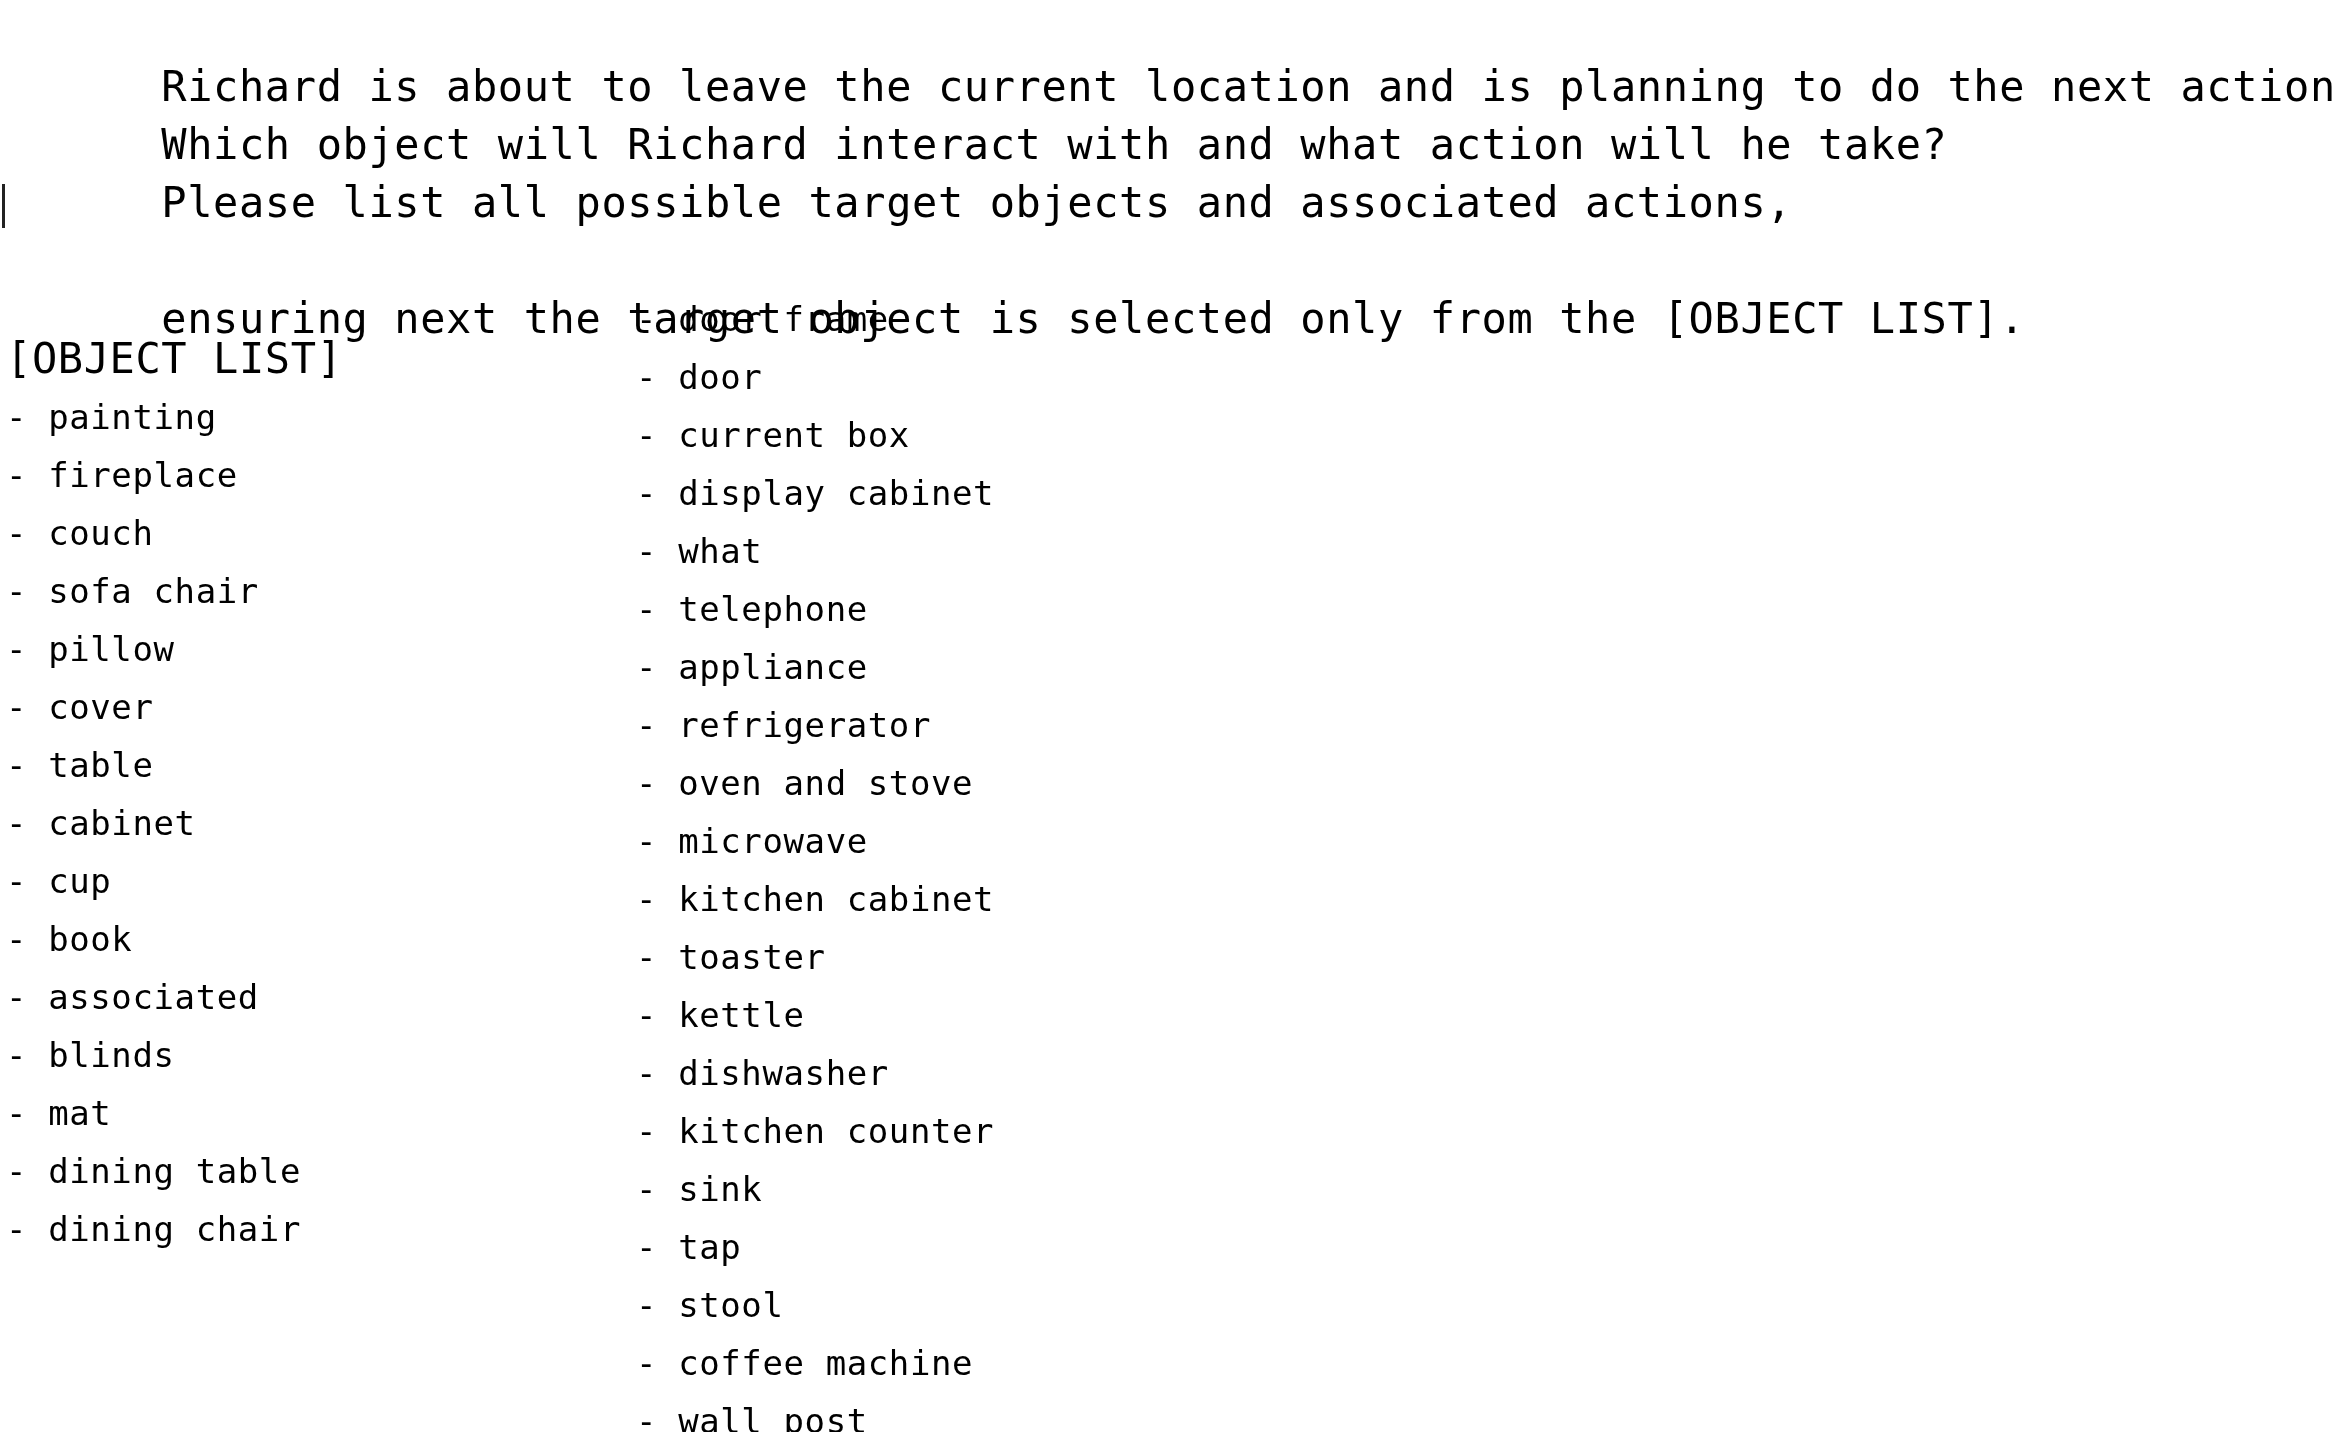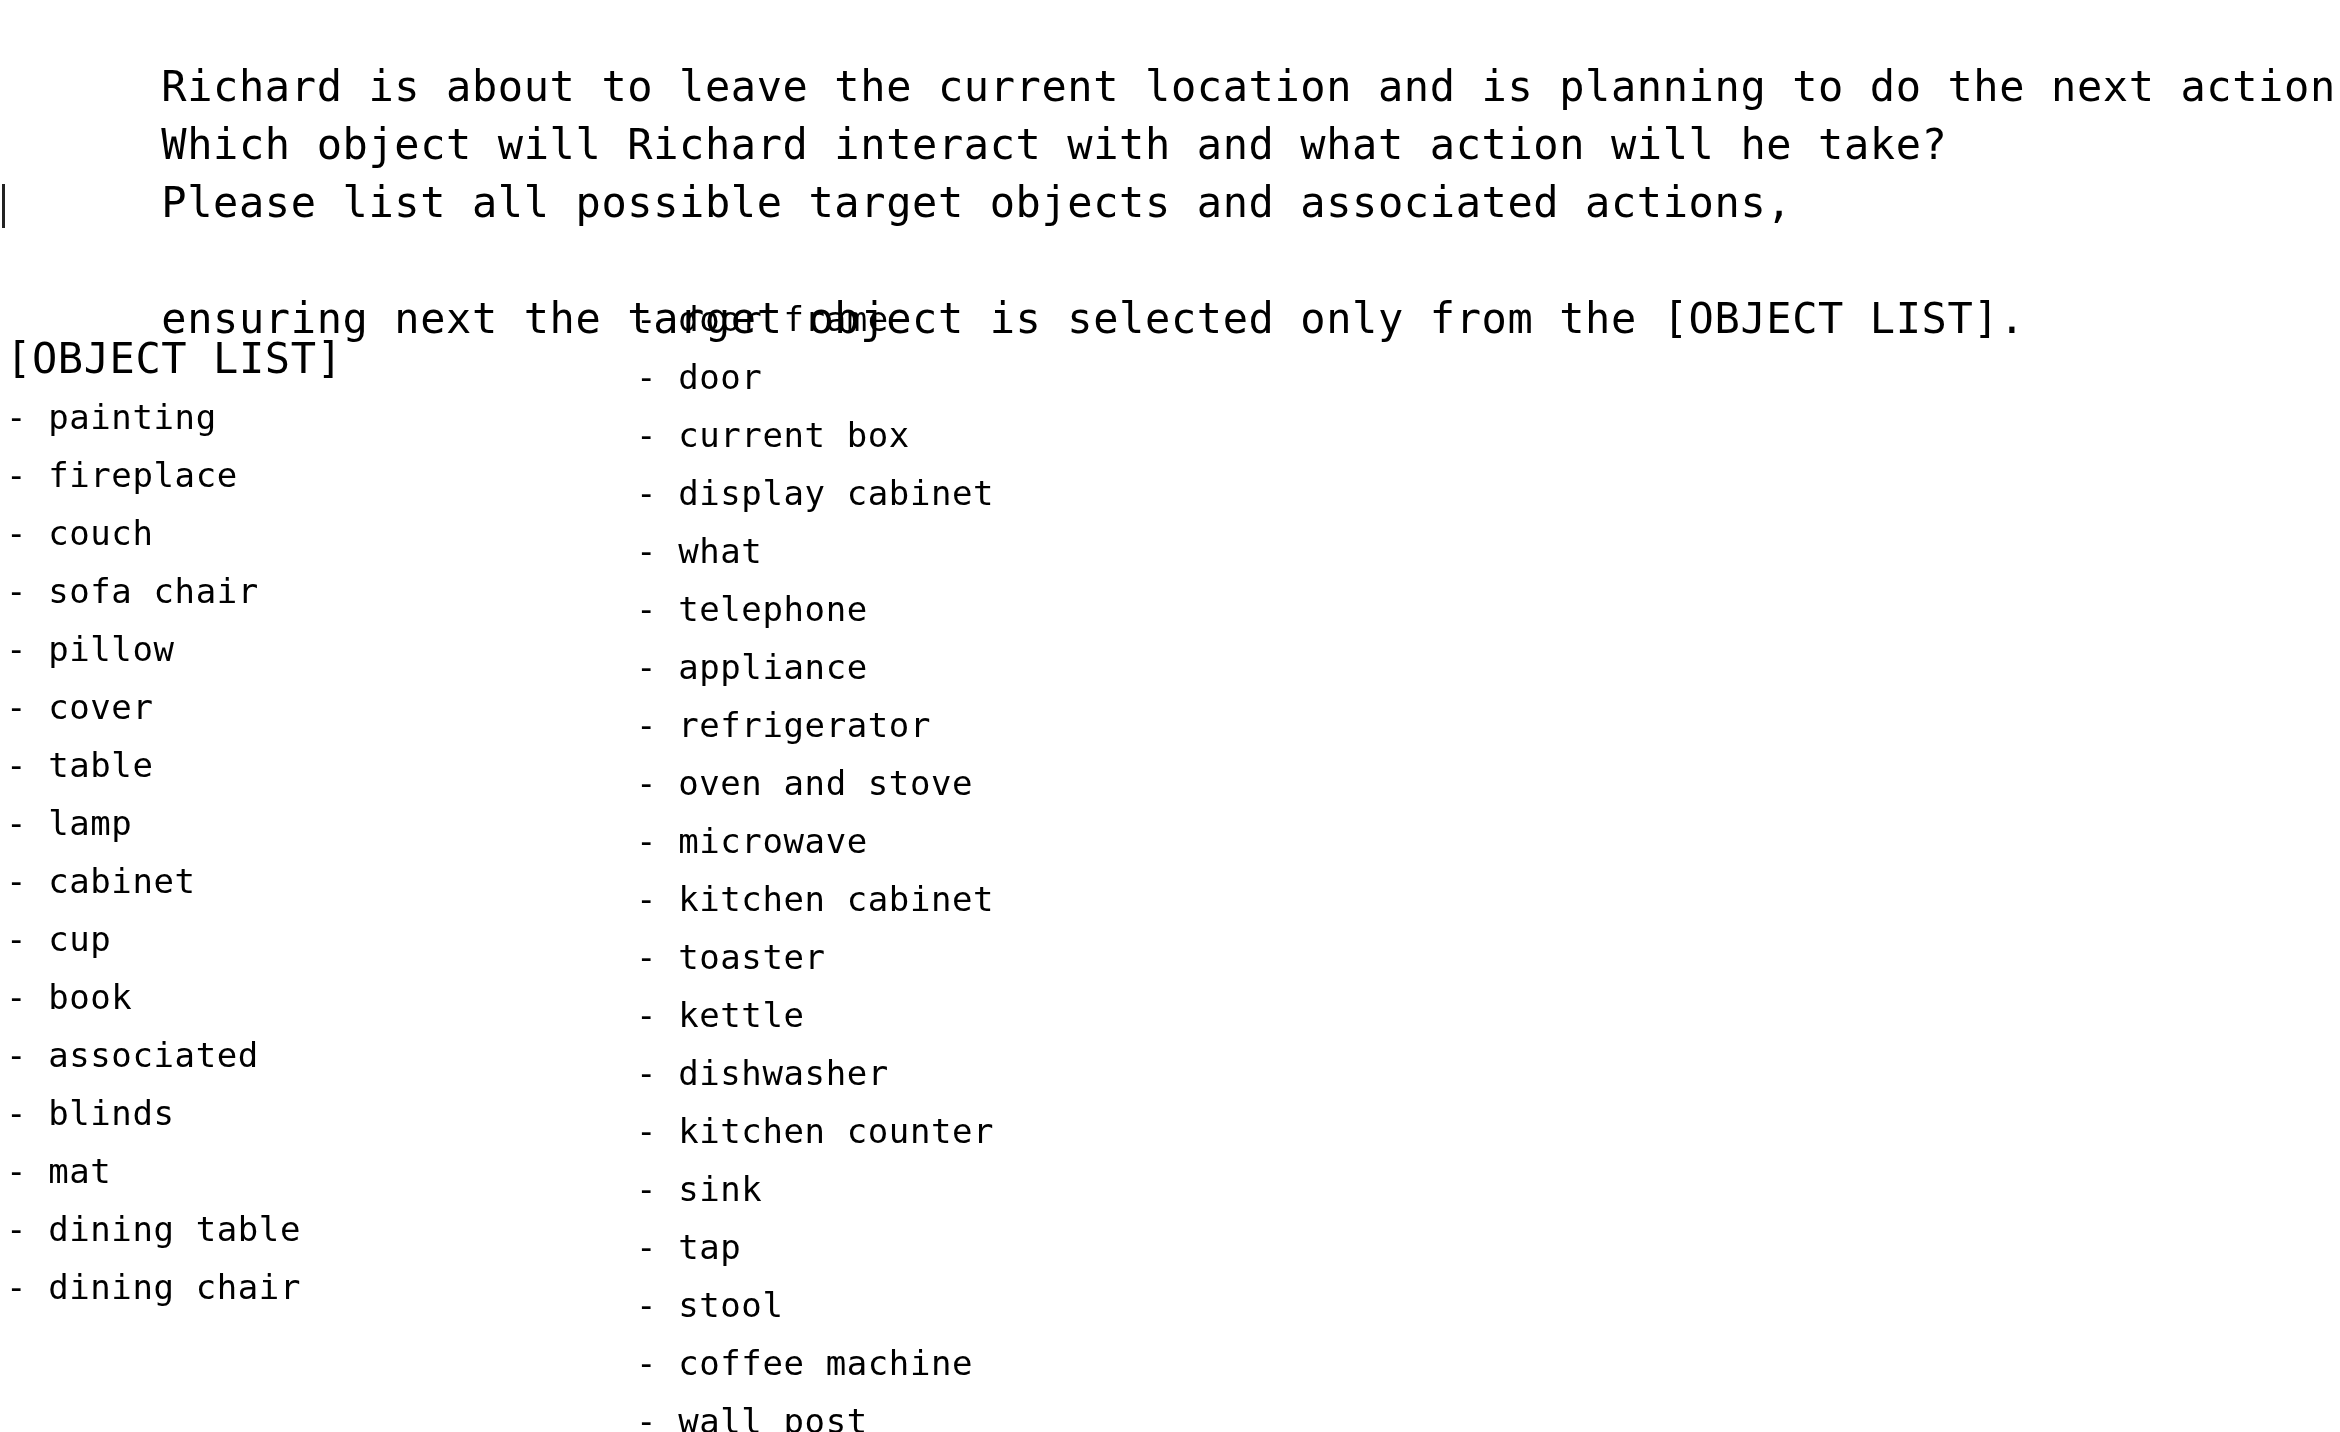--- a/index.html
+++ b/index.html
@@ -119,21 +119,20 @@
     <div class="list-column" id="list-column-left">
       <div class="list-heading">[OBJECT LIST]</div>
       <div id="left-items">
           <div class="list-item"><span class="bullet">- </span><span>painting</span></div>
           <div class="list-item"><span class="bullet">- </span><span>fireplace</span></div>
           <div class="list-item"><span class="bullet">- </span><span>couch</span></div>
           <div class="list-item"><span class="bullet">- </span><span>sofa chair</span></div>
           <div class="list-item"><span class="bullet">- </span><span>pillow</span></div>
           <div class="list-item"><span class="bullet">- </span><span>cover</span></div>
           <div class="list-item"><span class="bullet">- </span><span>table</span></div>
-          <div class="list-item"><span class="bullet">- </span><span>lamp</span></div>
           <div class="list-item"><span class="bullet">- </span><span>cabinet</span></div>
           <div class="list-item"><span class="bullet">- </span><span>cup</span></div>
           <div class="list-item"><span class="bullet">- </span><span>book</span></div>
           <div class="list-item"><span class="bullet">- </span><span>associated</span></div>
           <div class="list-item"><span class="bullet">- </span><span>blinds</span></div>
           <div class="list-item"><span class="bullet">- </span><span>mat</span></div>
           <div class="list-item"><span class="bullet">- </span><span>dining table</span></div>
           <div class="list-item"><span class="bullet">- </span><span>dining chair</span></div>
         </div>
     </div>

